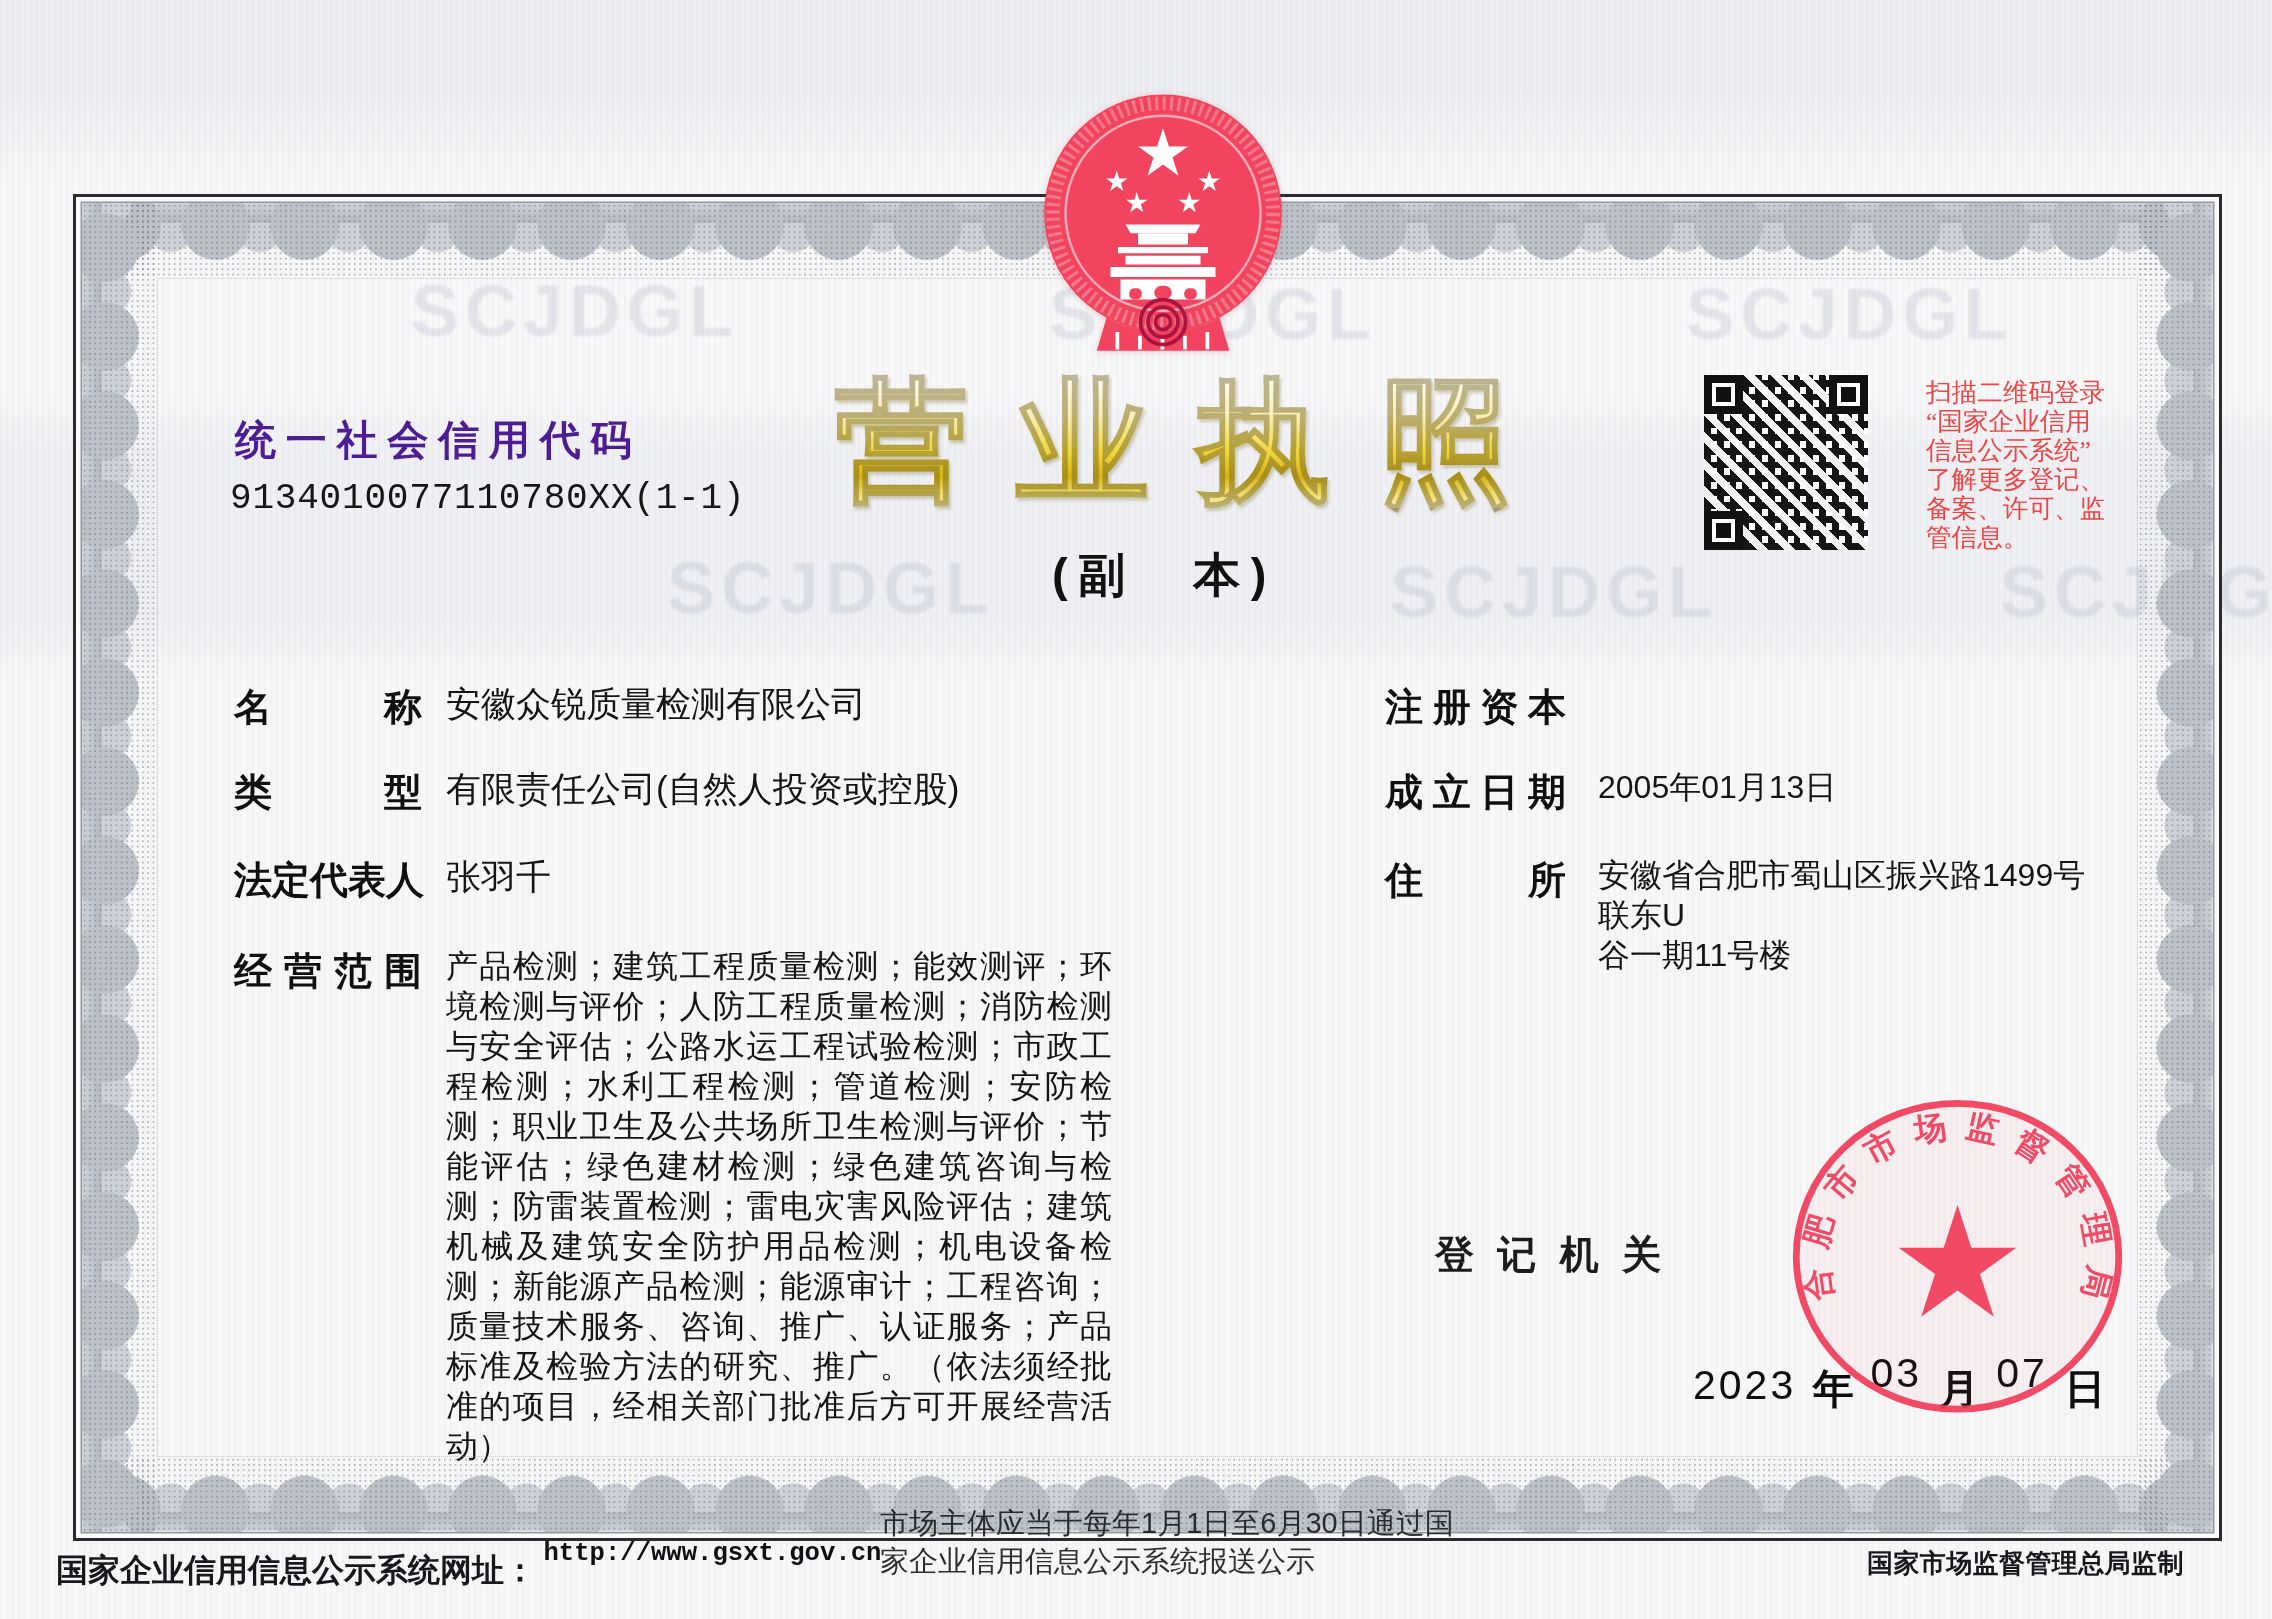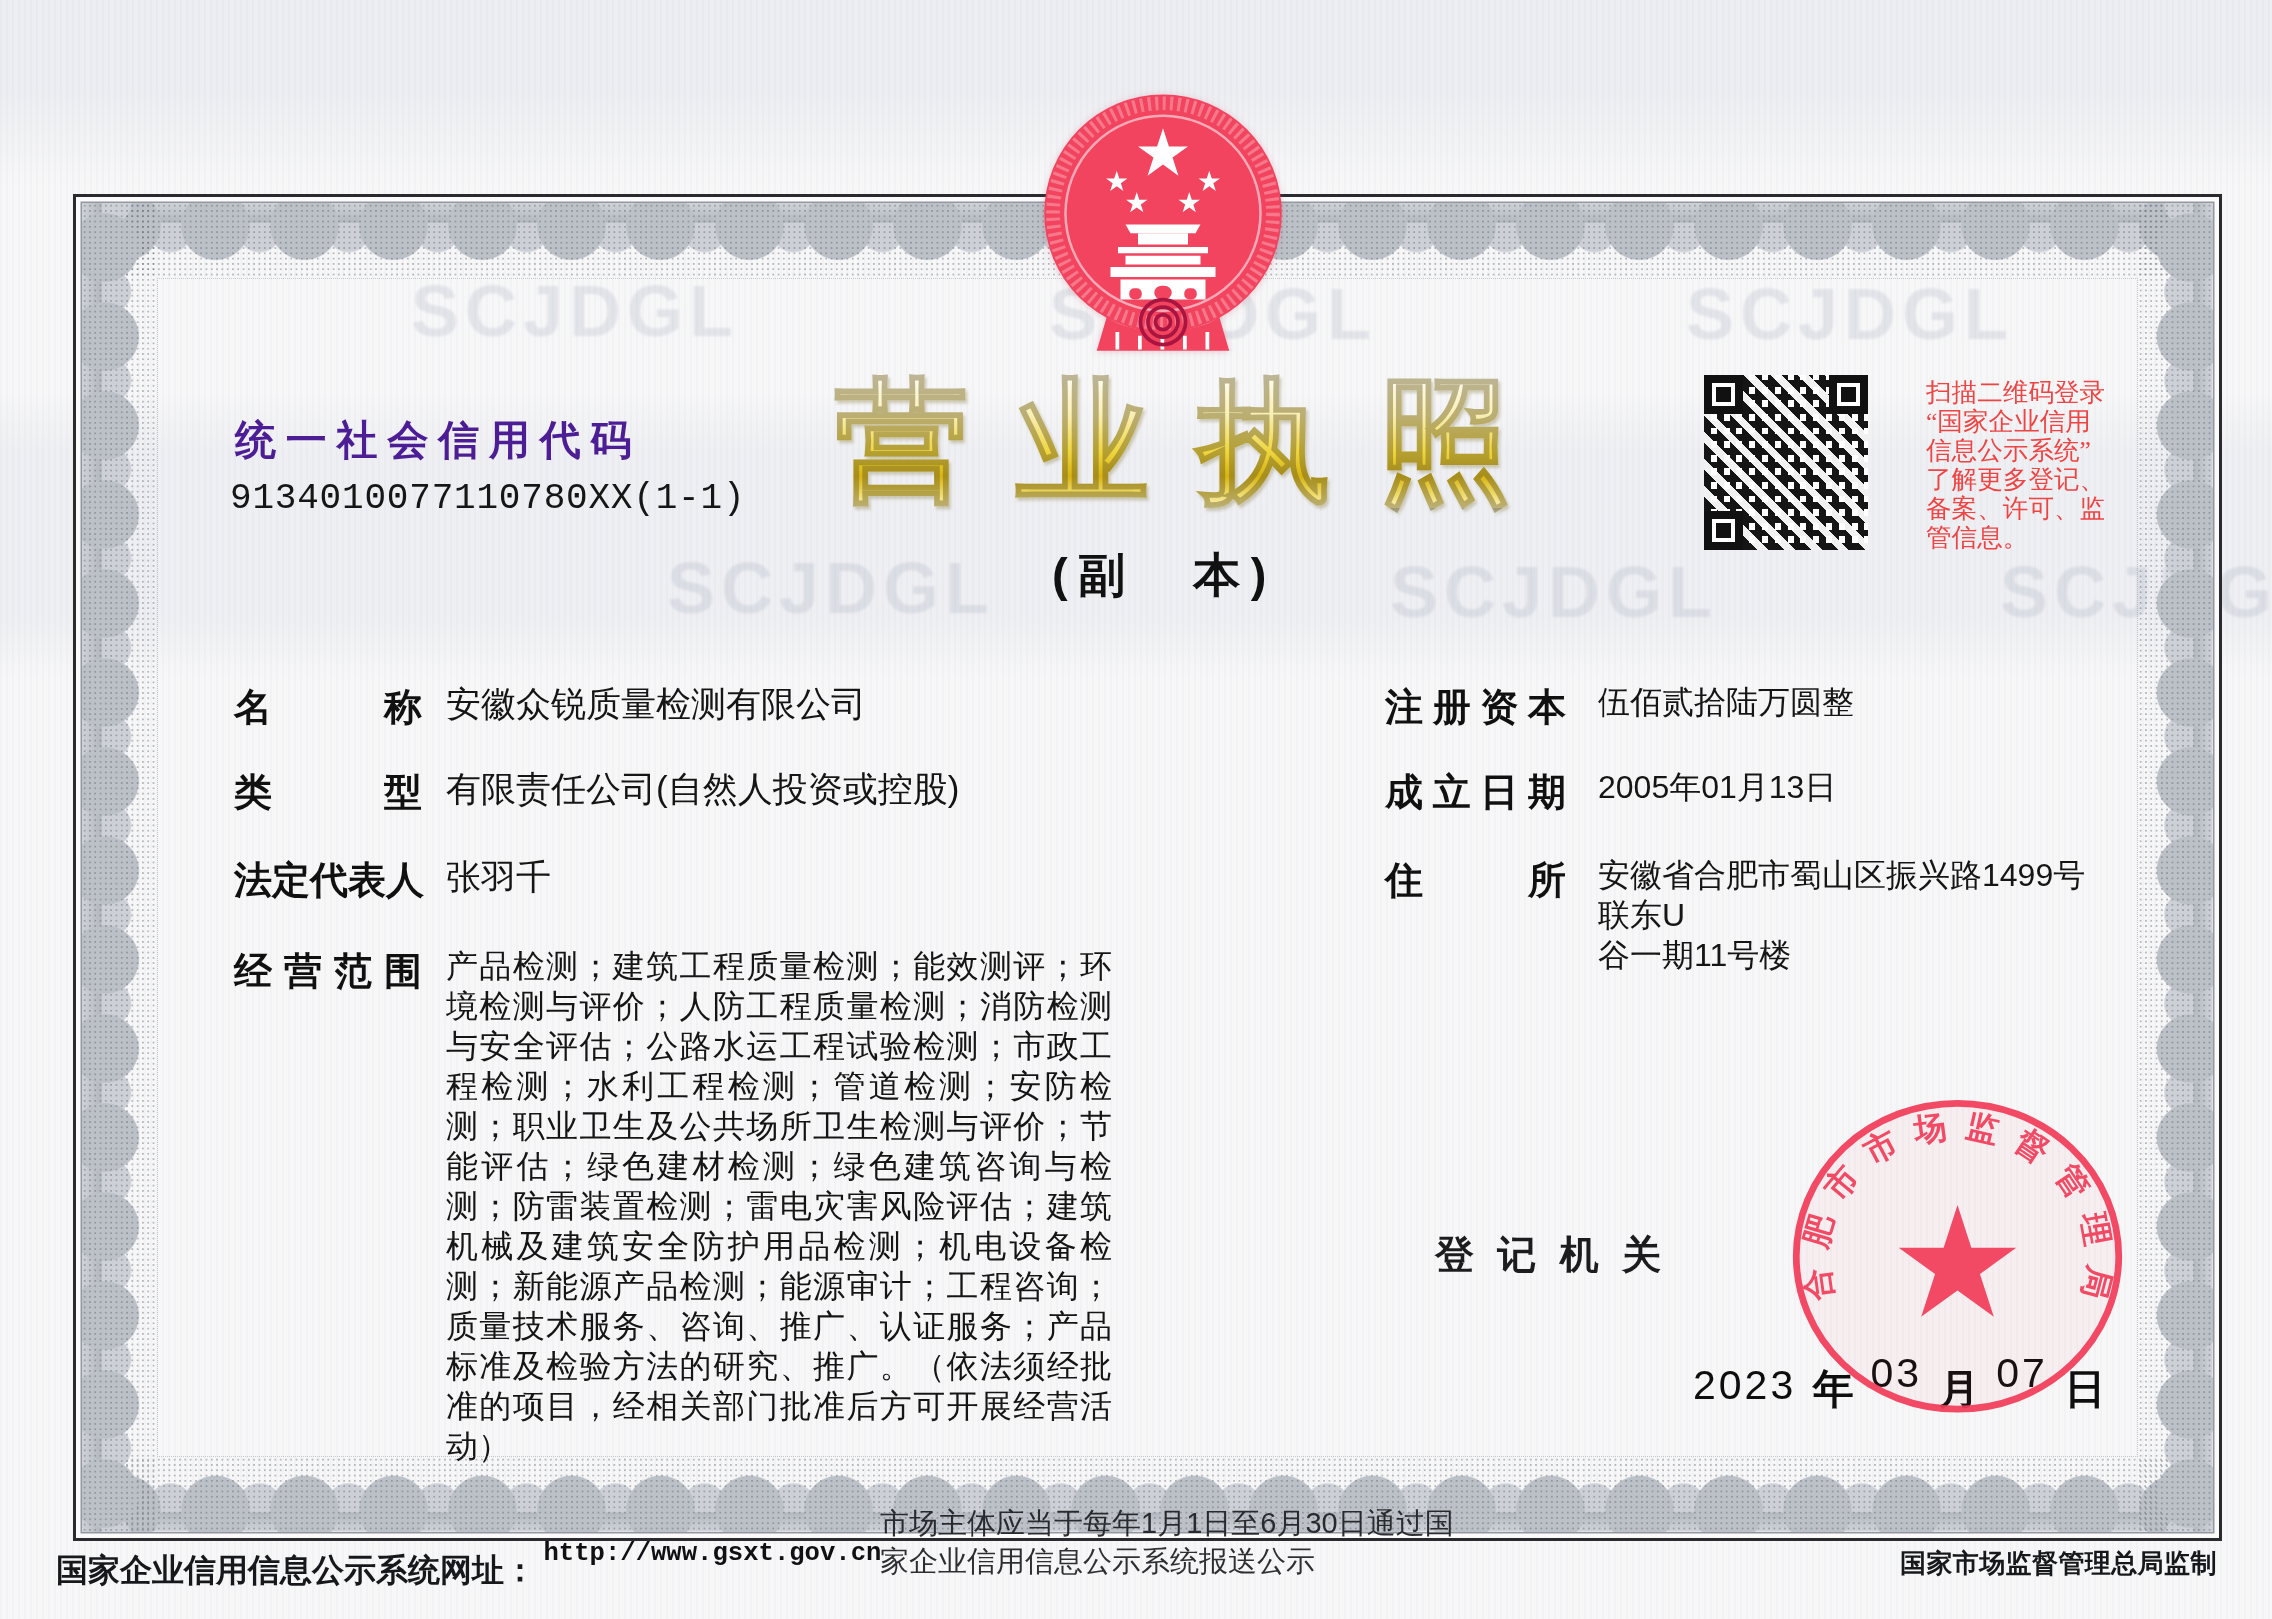--- a/index.html
+++ b/index.html
@@ -111,21 +111,21 @@
   .stamp{position:absolute;left:1784px;top:1092px;width:347px;height:330px;z-index:2;opacity:.92;}
 
   
   .footer-site{position:absolute;left:56px;top:1549px;z-index:2;display:flex;align-items:flex-start;}
   .footer-site .lab{font-size:32px;font-weight:600;color:#17181c;}
   .footer-site .url{font-family:"Liberation Mono", monospace;font-weight:700;font-size:25.6px;
                     position:relative;top:-10.5px;margin-left:7.5px;color:#101014;}
   .footer-notice{position:absolute;left:880px;top:1504px;z-index:4;font-size:29px;line-height:38px;
                  color:#1d1e22;opacity:.92;}
   .footer-issuer{position:absolute;left:1867px;top:1546px;z-index:2;font-size:26px;font-weight:700;
-                 letter-spacing:0.4px;color:#17181c;margin-left:33px;}
+                 letter-spacing:0.4px;color:#17181c;}
 </style>
 </head>
 <body>
 
 <span class="wm" style="left:411px;top:270px;">SCJDGL</span>
 <span class="wm" style="left:1049px;top:273px;">SCJDGL</span>
 <span class="wm" style="left:1686px;top:273px;">SCJDGL</span>
 <span class="wm" style="left:667px;top:547px;">SCJDGL</span>
 <span class="wm" style="left:1390px;top:551px;">SCJDGL</span>
 <span class="wm" style="left:2000px;top:551px;">SCJDGL</span>
@@ -230,21 +230,20 @@
   <span class="val scope-val">产品检测；建筑工程质量检测；能效测评；环境检测与评价；人防工程质量检测；消防检测与安全评估；公路水运工程试验检测；市政工程检测；水利工程检测；管道检测；安防检测；职业卫生及公共场所卫生检测与评价；节能评估；绿色建材检测；绿色建筑咨询与检测；防雷装置检测；雷电灾害风险评估；建筑机械及建筑安全防护用品检测；机电设备检测；新能源产品检测；能源审计；工程咨询；质量技术服务、咨询、推广、认证服务；产品标准及检验方法的研究、推广。（依法须经批准的项目，经相关部门批准后方可开展经营活动）</span>
 </div>
 
 <div class="row" style="left:1385px;top:682px;">
   <span class="lbl lbl-r js-justify">
       <span>注</span>
       <span>册</span>
       <span>资</span>
       <span>本</span>
     </span>
-  <span class="val val-r">伍佰贰拾陆万圆整</span>
 </div>
 <div class="row" style="left:1385px;top:767px;">
   <span class="lbl lbl-r js-justify">
       <span>成</span>
       <span>立</span>
       <span>日</span>
       <span>期</span>
     </span>
   <span class="val val-r">2005年01月13日</span>
 </div>

